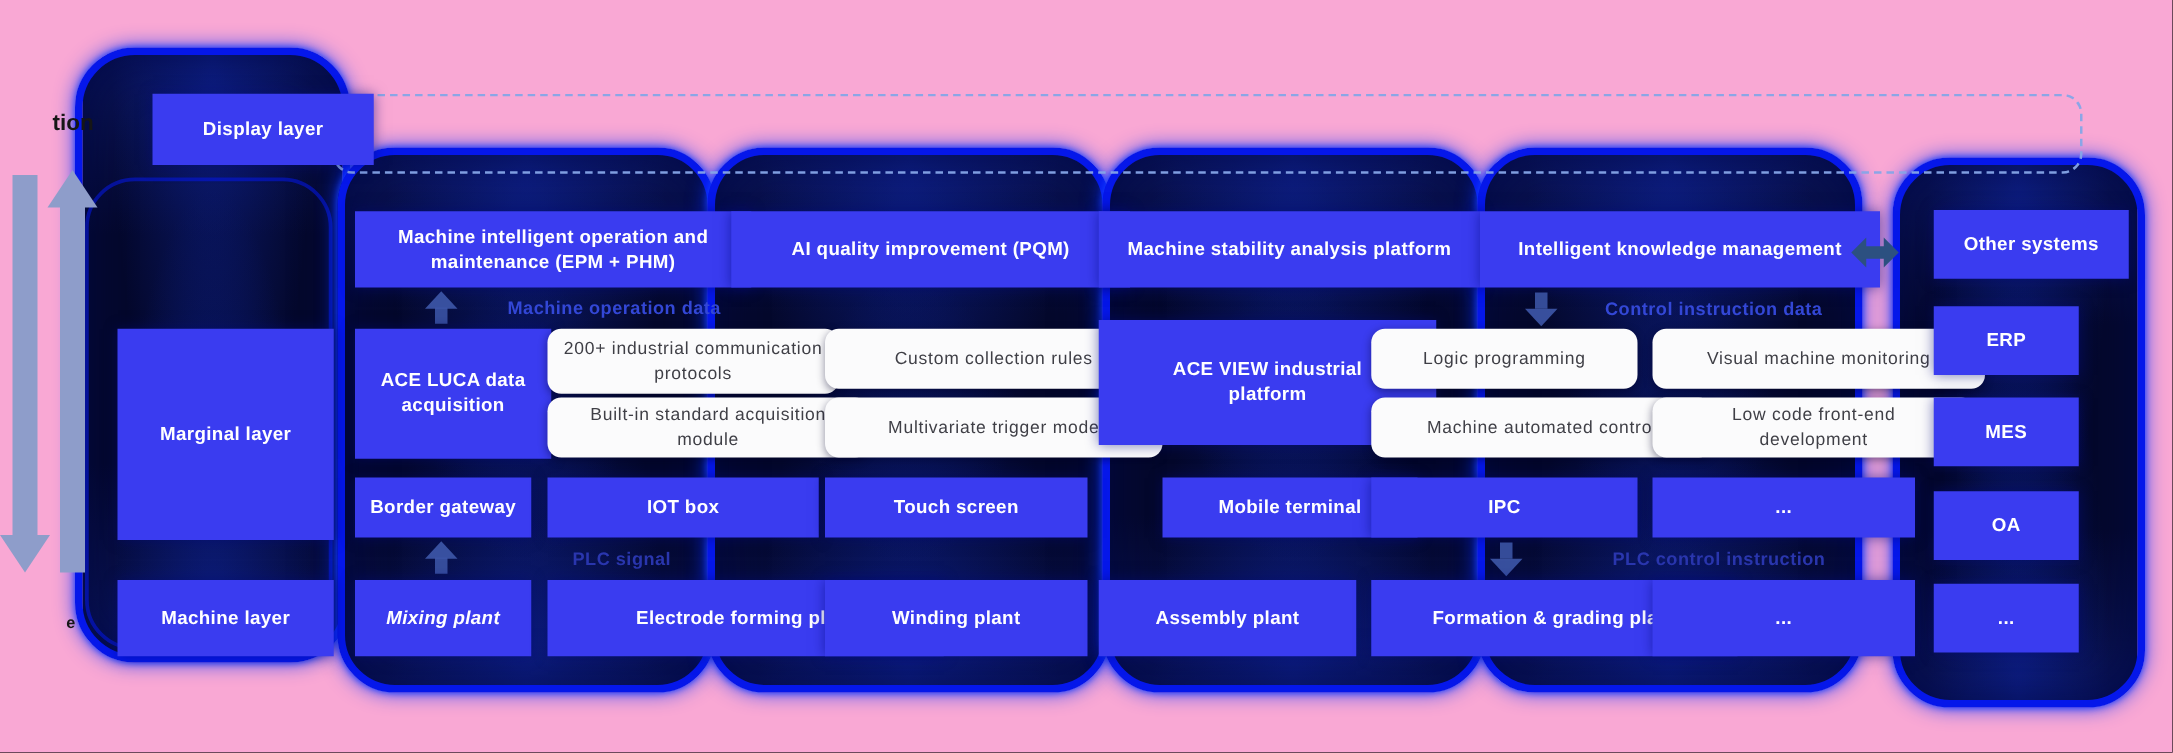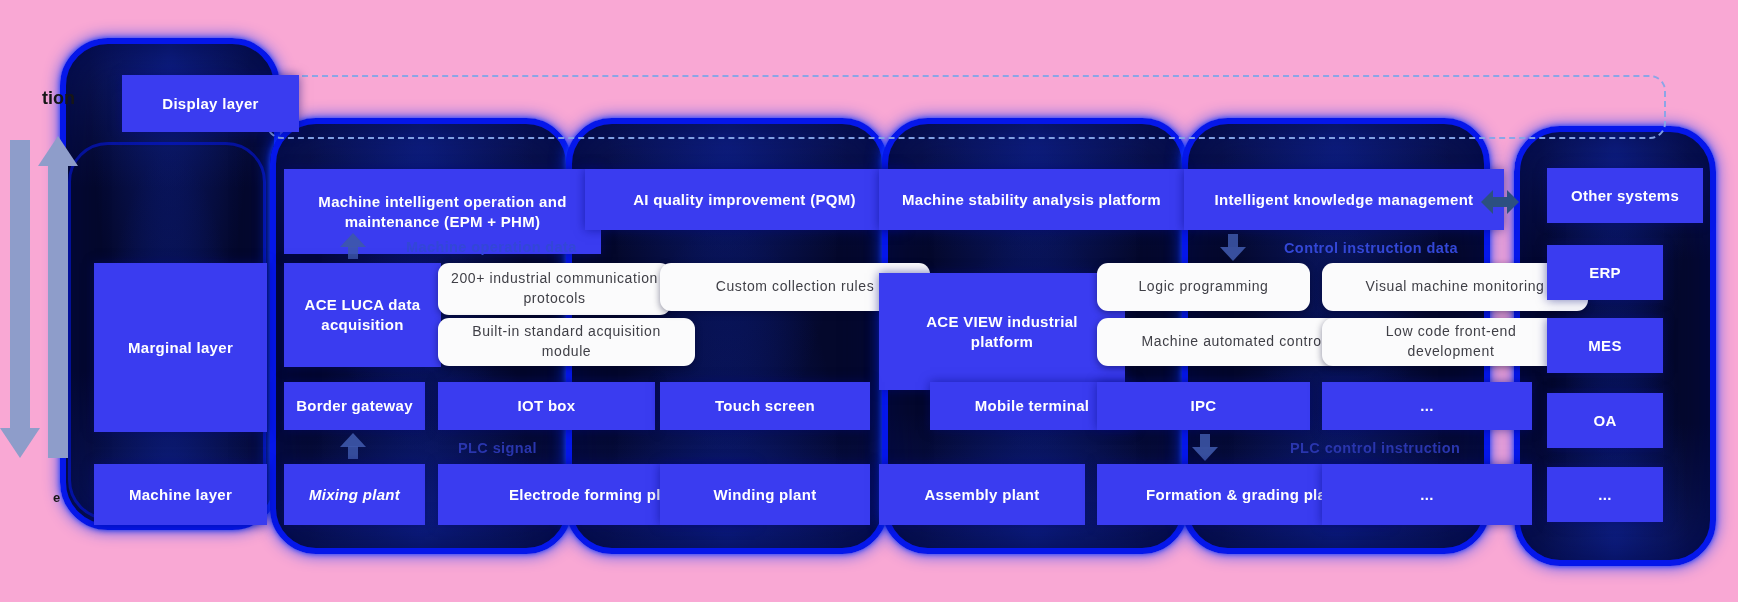--- a/index.html
+++ b/index.html
@@ -89,21 +89,21 @@
   <div class="box" style="left:94px;top:75px;width:177px;height:57px;margin-left:28px;">
       <span>Display layer</span>
     </div>
   <div class="box" style="left:94px;top:263px;width:173px;height:169px;">
       <span>Marginal layer</span>
     </div>
   <div class="box" style="left:94px;top:464px;width:173px;height:61px;">
       <span>Machine layer</span>
     </div>
 
-  <div class="box" style="left:284px;top:169px;width:261px;height:61px;padding:12px 28px;">
+  <div class="box" style="left:284px;top:169px;width:261px;height:61px;padding:0 28px;">
       <span>Machine intelligent operation and maintenance (EPM + PHM)</span>
     </div>
   <div class="box" style="left:585px;top:169px;width:259px;height:61px;padding:0 30px;">
       <span>AI quality improvement (PQM)</span>
     </div>
   <div class="box" style="left:879px;top:169px;width:265px;height:61px;padding:0 20px;">
       <span>Machine stability analysis platform</span>
     </div>
   <div class="box" style="left:1184px;top:169px;width:260px;height:61px;padding:0 30px;">
       <span>Intelligent knowledge management</span>
@@ -125,21 +125,24 @@
     </div>
   <div class="wbox" style="left:438px;top:263px;width:217px;height:52px;padding:0 8px;">
       <span>200+ industrial communication protocols</span>
     </div>
   <div class="wbox" style="left:438px;top:318px;width:217px;height:48px;padding:0 20px;">
       <span>Built-in standard acquisition module</span>
     </div>
   <div class="wbox" style="left:660px;top:263px;width:210px;height:48px;padding:0 30px;">
       <span>Custom collection rules</span>
     </div>
-  <div class="box" style="left:879px;top:273px;width:206px;height:117px;padding:0 20px;">
+  <div class="wbox" style="left:660px;top:318px;width:210px;height:48px;padding:0 30px;">
+      <span>Multivariate trigger mode</span>
+    </div>
+  <div class="box" style="left:879px;top:256px;width:206px;height:100px;padding:0 32px;">
       <span>ACE VIEW industrial platform</span>
     </div>
   <div class="wbox" style="left:1097px;top:263px;width:213px;height:48px;">
       <span>Logic programming</span>
     </div>
   <div class="wbox" style="left:1097px;top:318px;width:213px;height:48px;padding:0 30px;">
       <span>Machine automated control</span>
     </div>
   <div class="wbox" style="left:1322px;top:263px;width:210px;height:48px;padding:0 28px;">
       <span>Visual machine monitoring</span>

